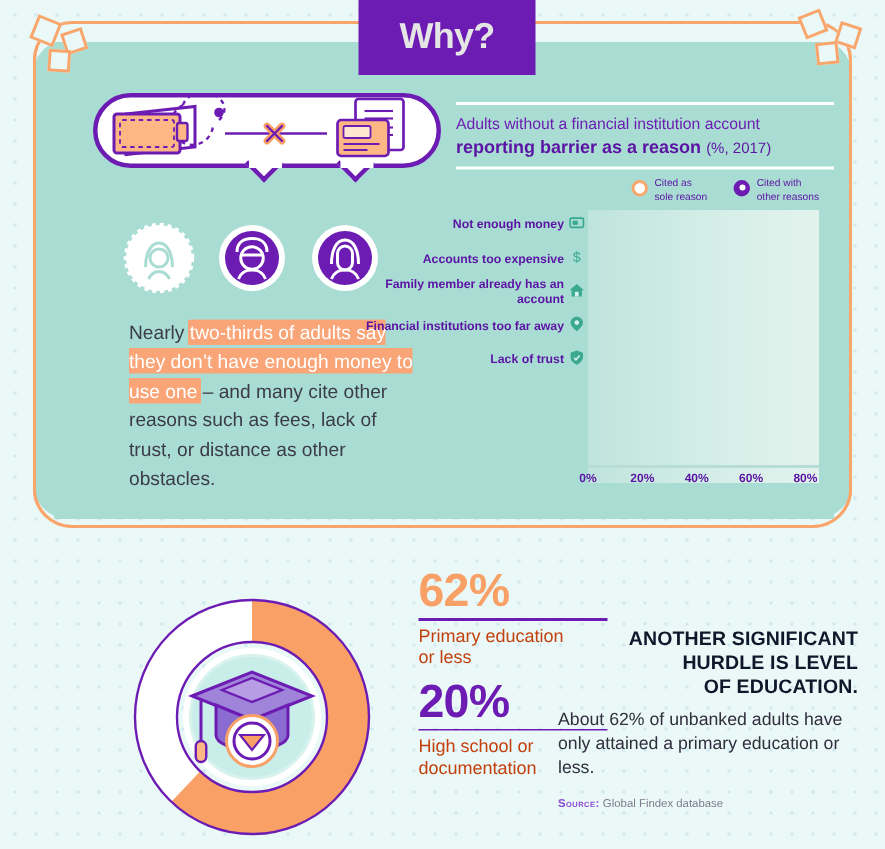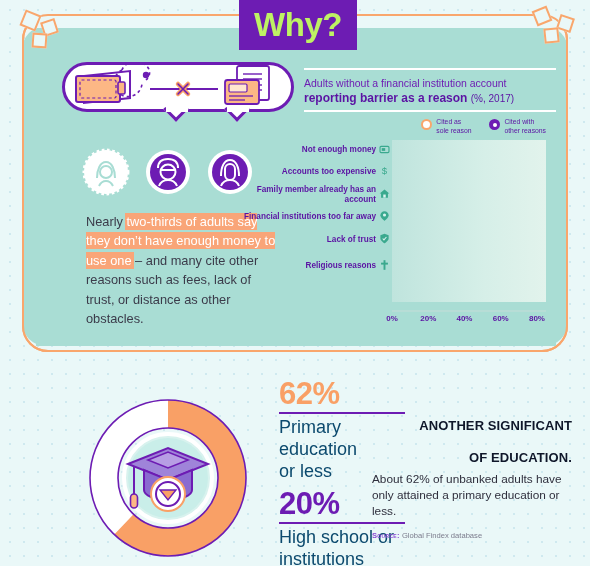--- a/index.html
+++ b/index.html
@@ -35,21 +35,21 @@
     position:absolute; border:2.5px solid #f9a66c; background:#eaf8f8;
   }
   
   .title-box {
     position:absolute; left:239px; top:0px; width:118px; height:50px;
     background:#6d1cb3;
     display:flex; align-items:center; justify-content:center;
     z-index:6;
   }
   .title-box span {
-    color:#bef264; font-size:33px; font-weight:bold; letter-spacing:-0.5px;
+    color:#e5e5e5; font-size:24px; font-weight:bold; letter-spacing:-0.5px;
   }
 
   
   .bubble-wrap { position:absolute; left:62px; top:62px; width:232px; height:60px; z-index:4;}
   .bubble {
     position:absolute; left:0; top:0; width:232px; height:50px;
     background:#ffffff; border:3px solid #6d1cb3; border-radius:25px;
   }
   .bubble-tail {
     position:absolute; width:18px; height:18px; background:#ffffff;
@@ -92,21 +92,21 @@
   .lg-dot {
     width:11px; height:11px; border-radius:50%; background:#ffffff;
     display:flex; align-items:center; justify-content:center; flex:0 0 auto; margin-top:1px;
   }
   .lg-dot.o { border:2px solid #f9a66c; }
   .lg-dot.p { border:2px solid #6d1cb3; background:#6d1cb3; }
   .lg-dot.p i { width:4px; height:4px; border-radius:50%; background:#ffffff; display:block;}
   .lg-txt { font-size:6.8px; color:#5b13a3; line-height:1.3; }
 
   .plot {
-    position:relative; height:162px;
+    position:relative; height:182px;
     background:linear-gradient(to right, #bfe4dd 0%, #d6efe8 60%, #e2f3ec 100%);
     margin-left:88px; margin-right:10px;
   }
   .rows { position:absolute; left:0; top:0; right:0; }
   .row { position:relative; height:20px; margin-bottom:2.4px; display:flex; align-items:center; }
   .row .lbl {
     position:absolute; right:calc(100% + 16px); width:150px;
     text-align:right; font-size:8.2px; color:#5b13a3; font-weight:bold; line-height:1.22;
   }
   .row .ico {
@@ -120,21 +120,21 @@
     position:absolute; left:88px; right:10px; bottom:22px; height:2px; background:#b7ddd6;
   }
   .ticks { position:absolute; left:88px; right:10px; bottom:6px; height:14px; }
   .tick { position:absolute; font-size:8px; color:#5b13a3; font-weight:bold; transform:translateX(-50%); }
 
   
   .donut-wrap { position:absolute; left:88px; top:398px; width:160px; height:160px; }
   .pct-block { position:absolute; left:252px; top:378px; width:130px;margin-left:27px; }
   .pct62 { font-size:31px; font-weight:bold; color:#f9a066; line-height:1; letter-spacing:-0.5px;}
   .pct38 { font-size:31px; font-weight:bold; color:#6d1cb3; line-height:1; letter-spacing:-0.5px;}
-  .pct-sub { font-size:18px; color:#0c4a6e; line-height:1.22; }
+  .pct-sub { font-size:12px; color:#c2410c; line-height:1.22; }
   .hr-p { height:1.6px; background:#6d1cb3; width:126px; margin:3px 0 3px 0;}
 
   .right-block { position:absolute; left:372px; top:418px; width:200px; }
   .rb-h { font-size:13px; font-weight:bold; color:#0f172a; line-height:1.24; letter-spacing:0.1px;text-align:right;}
   .rb-p { font-size:11.8px; color:#2f2f3d; line-height:1.36; margin-top:5px;}
   .rb-src { margin-top:12px; font-size:7.6px; color:#8a49d4; }
   .rb-src b { font-variant:small-caps; letter-spacing:0.3px; }
   .rb-src span { color:#7b7b8c; }
 </style>
 </head>
@@ -319,30 +319,20 @@
         <div class="row">
           <div class="lbl">Lack of trust</div>
           <div class="ico"><svg width="11" height="11" viewBox="0 0 16 16">
               <path d="M8 1 L14 3.2 L14 8 C14 11.6 8 15 8 15 C8 15 2 11.6 2 8 L2 3.2 Z" fill="#3aa98e"></path>
               <path d="M5.4 8 L7.2 10 L10.8 5.8" stroke="#d8f2ee" stroke-width="1.5" fill="none"></path>
             </svg></div>
           <div class="bar">
             <div class="seg-p" style="width: 21.1765%;"></div>
           </div>
         </div>
-        <div class="row" style="margin-top: 6px;">
-          <div class="lbl">Religious reasons</div>
-          <div class="ico"><svg width="11" height="12" viewBox="0 0 16 16">
-              <rect x="6.6" y="1" width="2.8" height="14" fill="#3aa98e"></rect>
-              <rect x="3" y="4.6" width="10" height="2.8" fill="#3aa98e"></rect>
-            </svg></div>
-          <div class="bar">
-            <div class="seg-p" style="width: 5.88235%;"></div>
-          </div>
-        </div>
       </div>
   </div>
   <div class="axis"></div>
   <div class="ticks" id="chart-ticks">
       <div class="tick" style="left: 0%;">0%</div>
       <div class="tick" style="left: 23.5294%;">20%</div>
       <div class="tick" style="left: 47.0588%;">40%</div>
       <div class="tick" style="left: 70.5882%;">60%</div>
       <div class="tick" style="left: 94.1176%;">80%</div>
     </div>
@@ -376,28 +366,28 @@
   <div class="pct62">62%</div>
   <div class="hr-p"></div>
   <div class="pct-sub">
     <span>Primary education</span><br>
     <span>or less</span>
   </div>
   <div class="pct38" style="margin-top:6px;">20%</div>
   <div class="hr-p"></div>
   <div class="pct-sub">
     <span>High school or</span><br>
-    <span>institutions</span>
+    <span>documentation</span>
   </div>
 </div>
 
 <div class="right-block">
   <div class="rb-h">
     <span>ANOTHER SIGNIFICANT</span><br>
-    <br>
+    <span>HURDLE IS LEVEL</span><br>
     <span>OF EDUCATION.</span>
   </div>
   <div class="rb-p">About 62% of unbanked adults have only attained a primary education or less.</div>
   <div class="rb-src">
     <b>Source:</b>
     <span>Global Findex database</span>
   </div>
 </div>
 
 </body></html>

